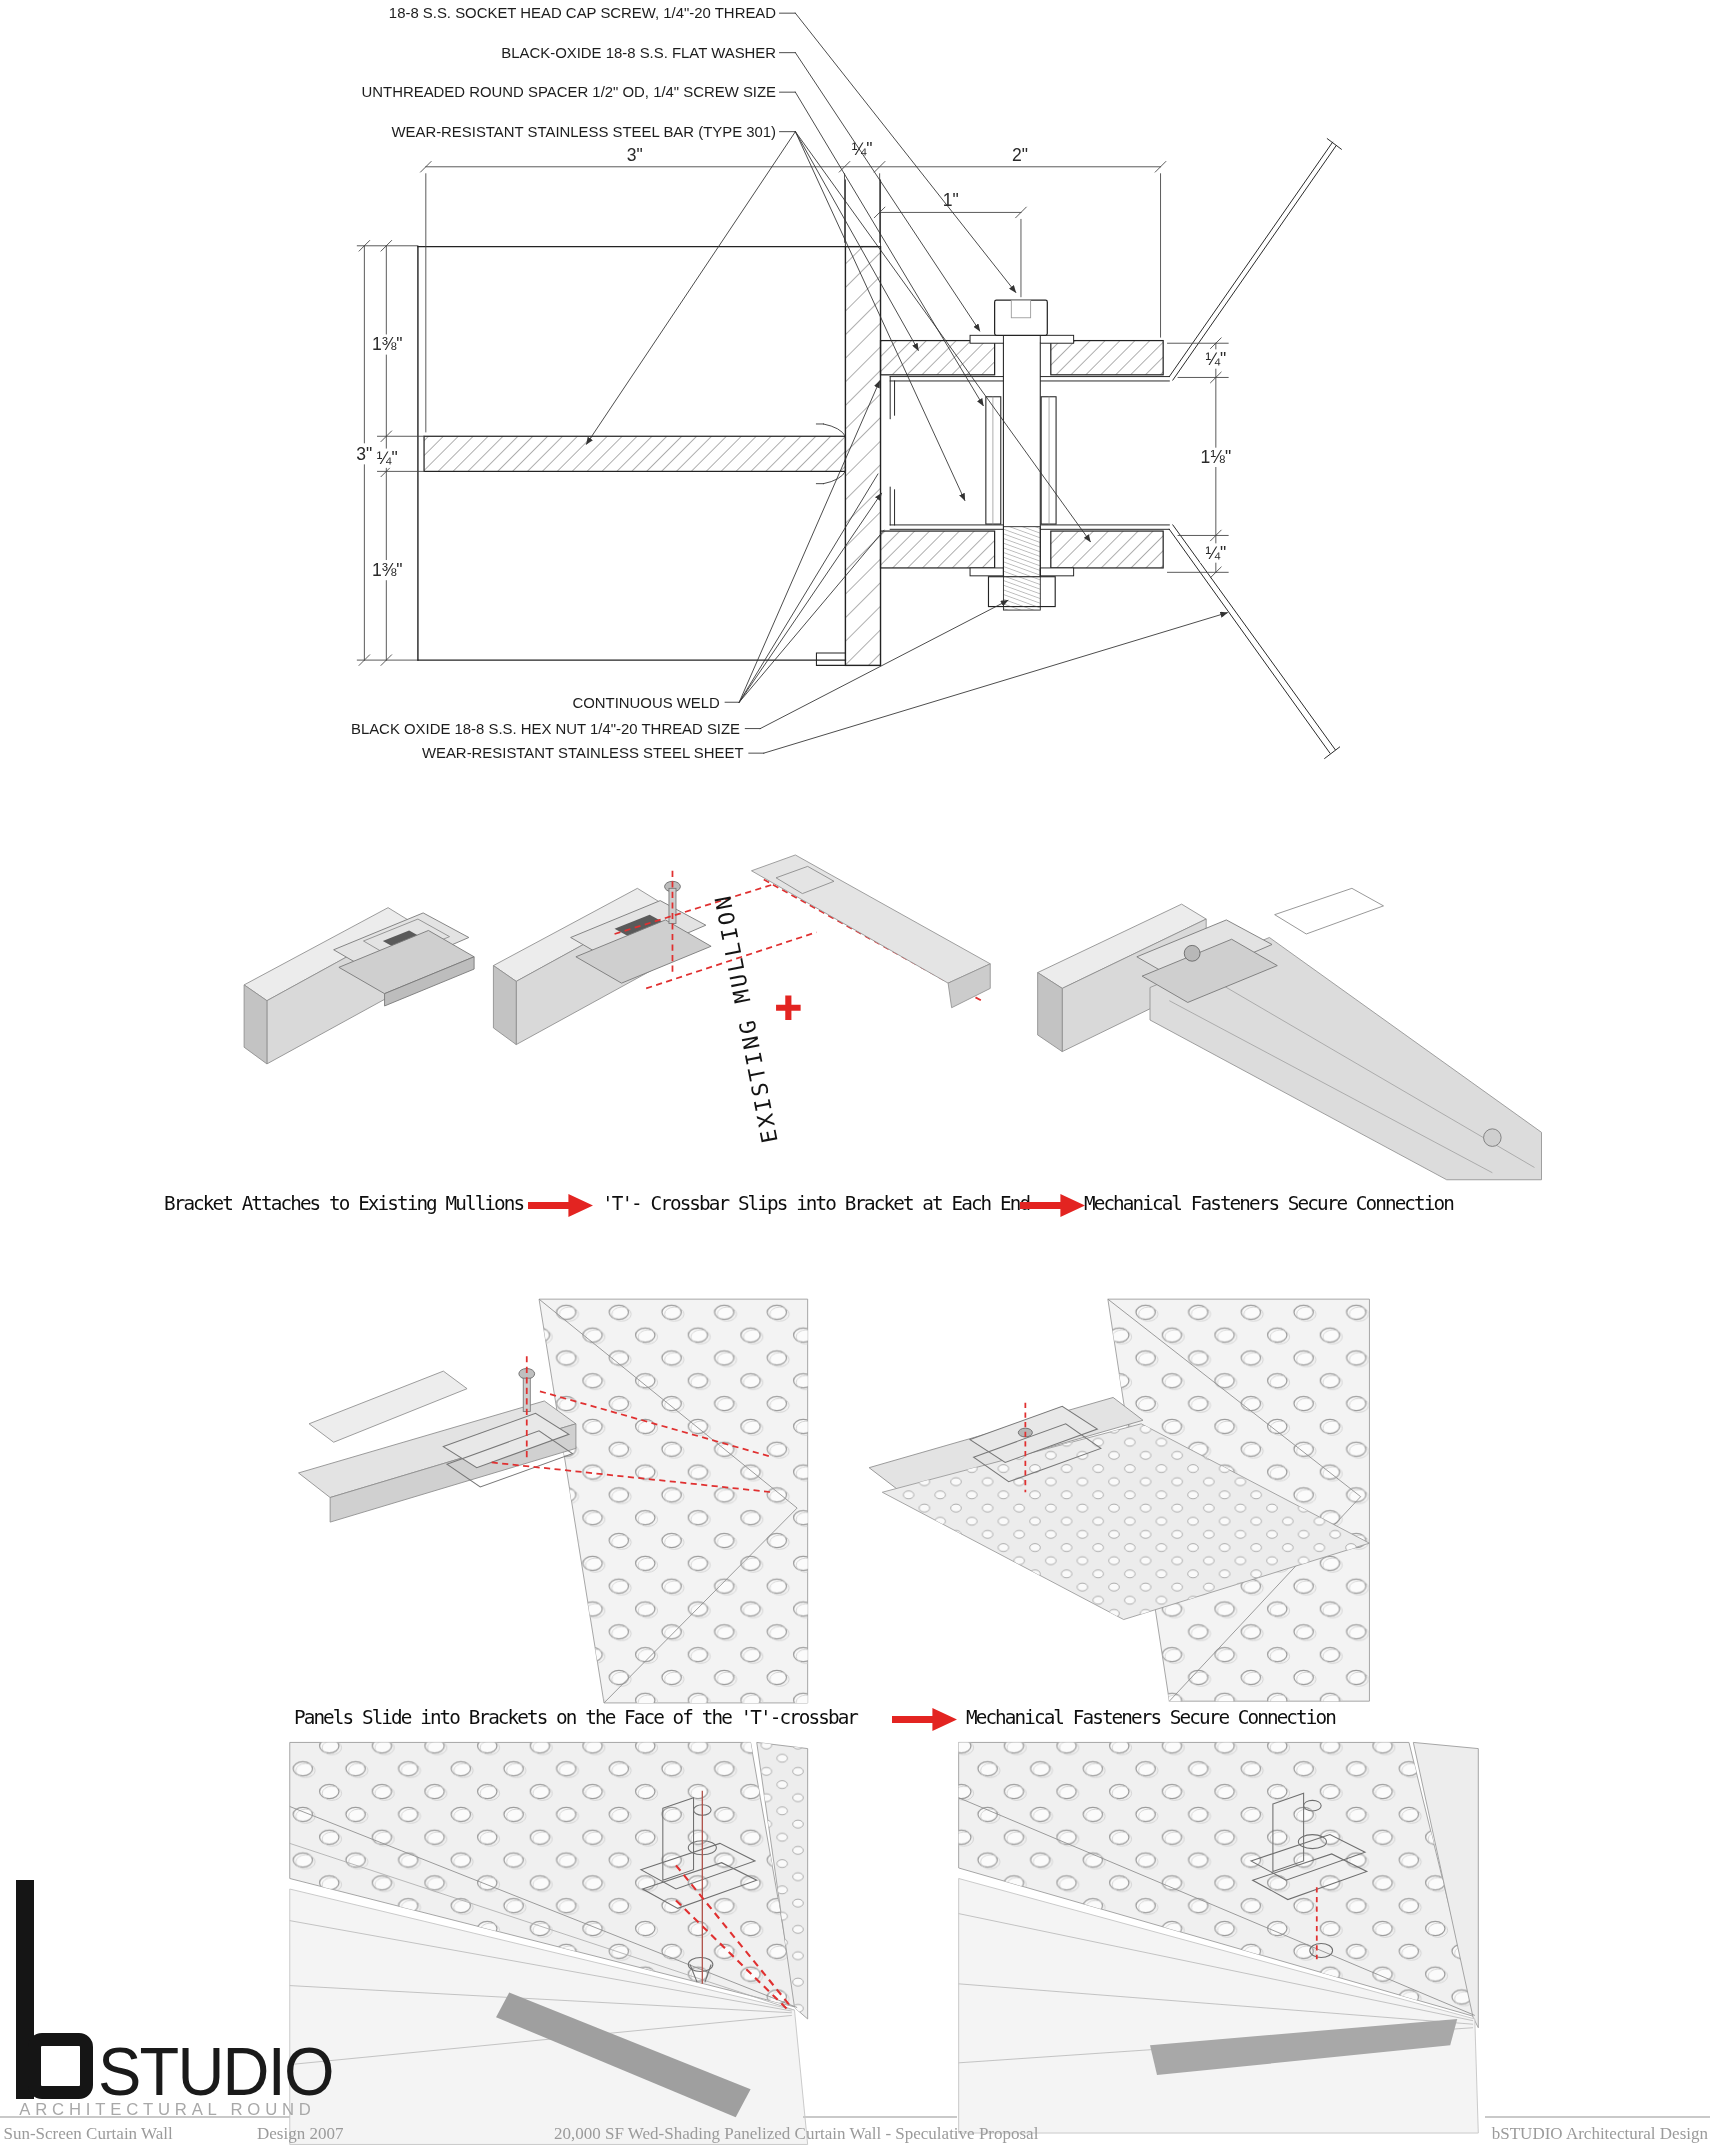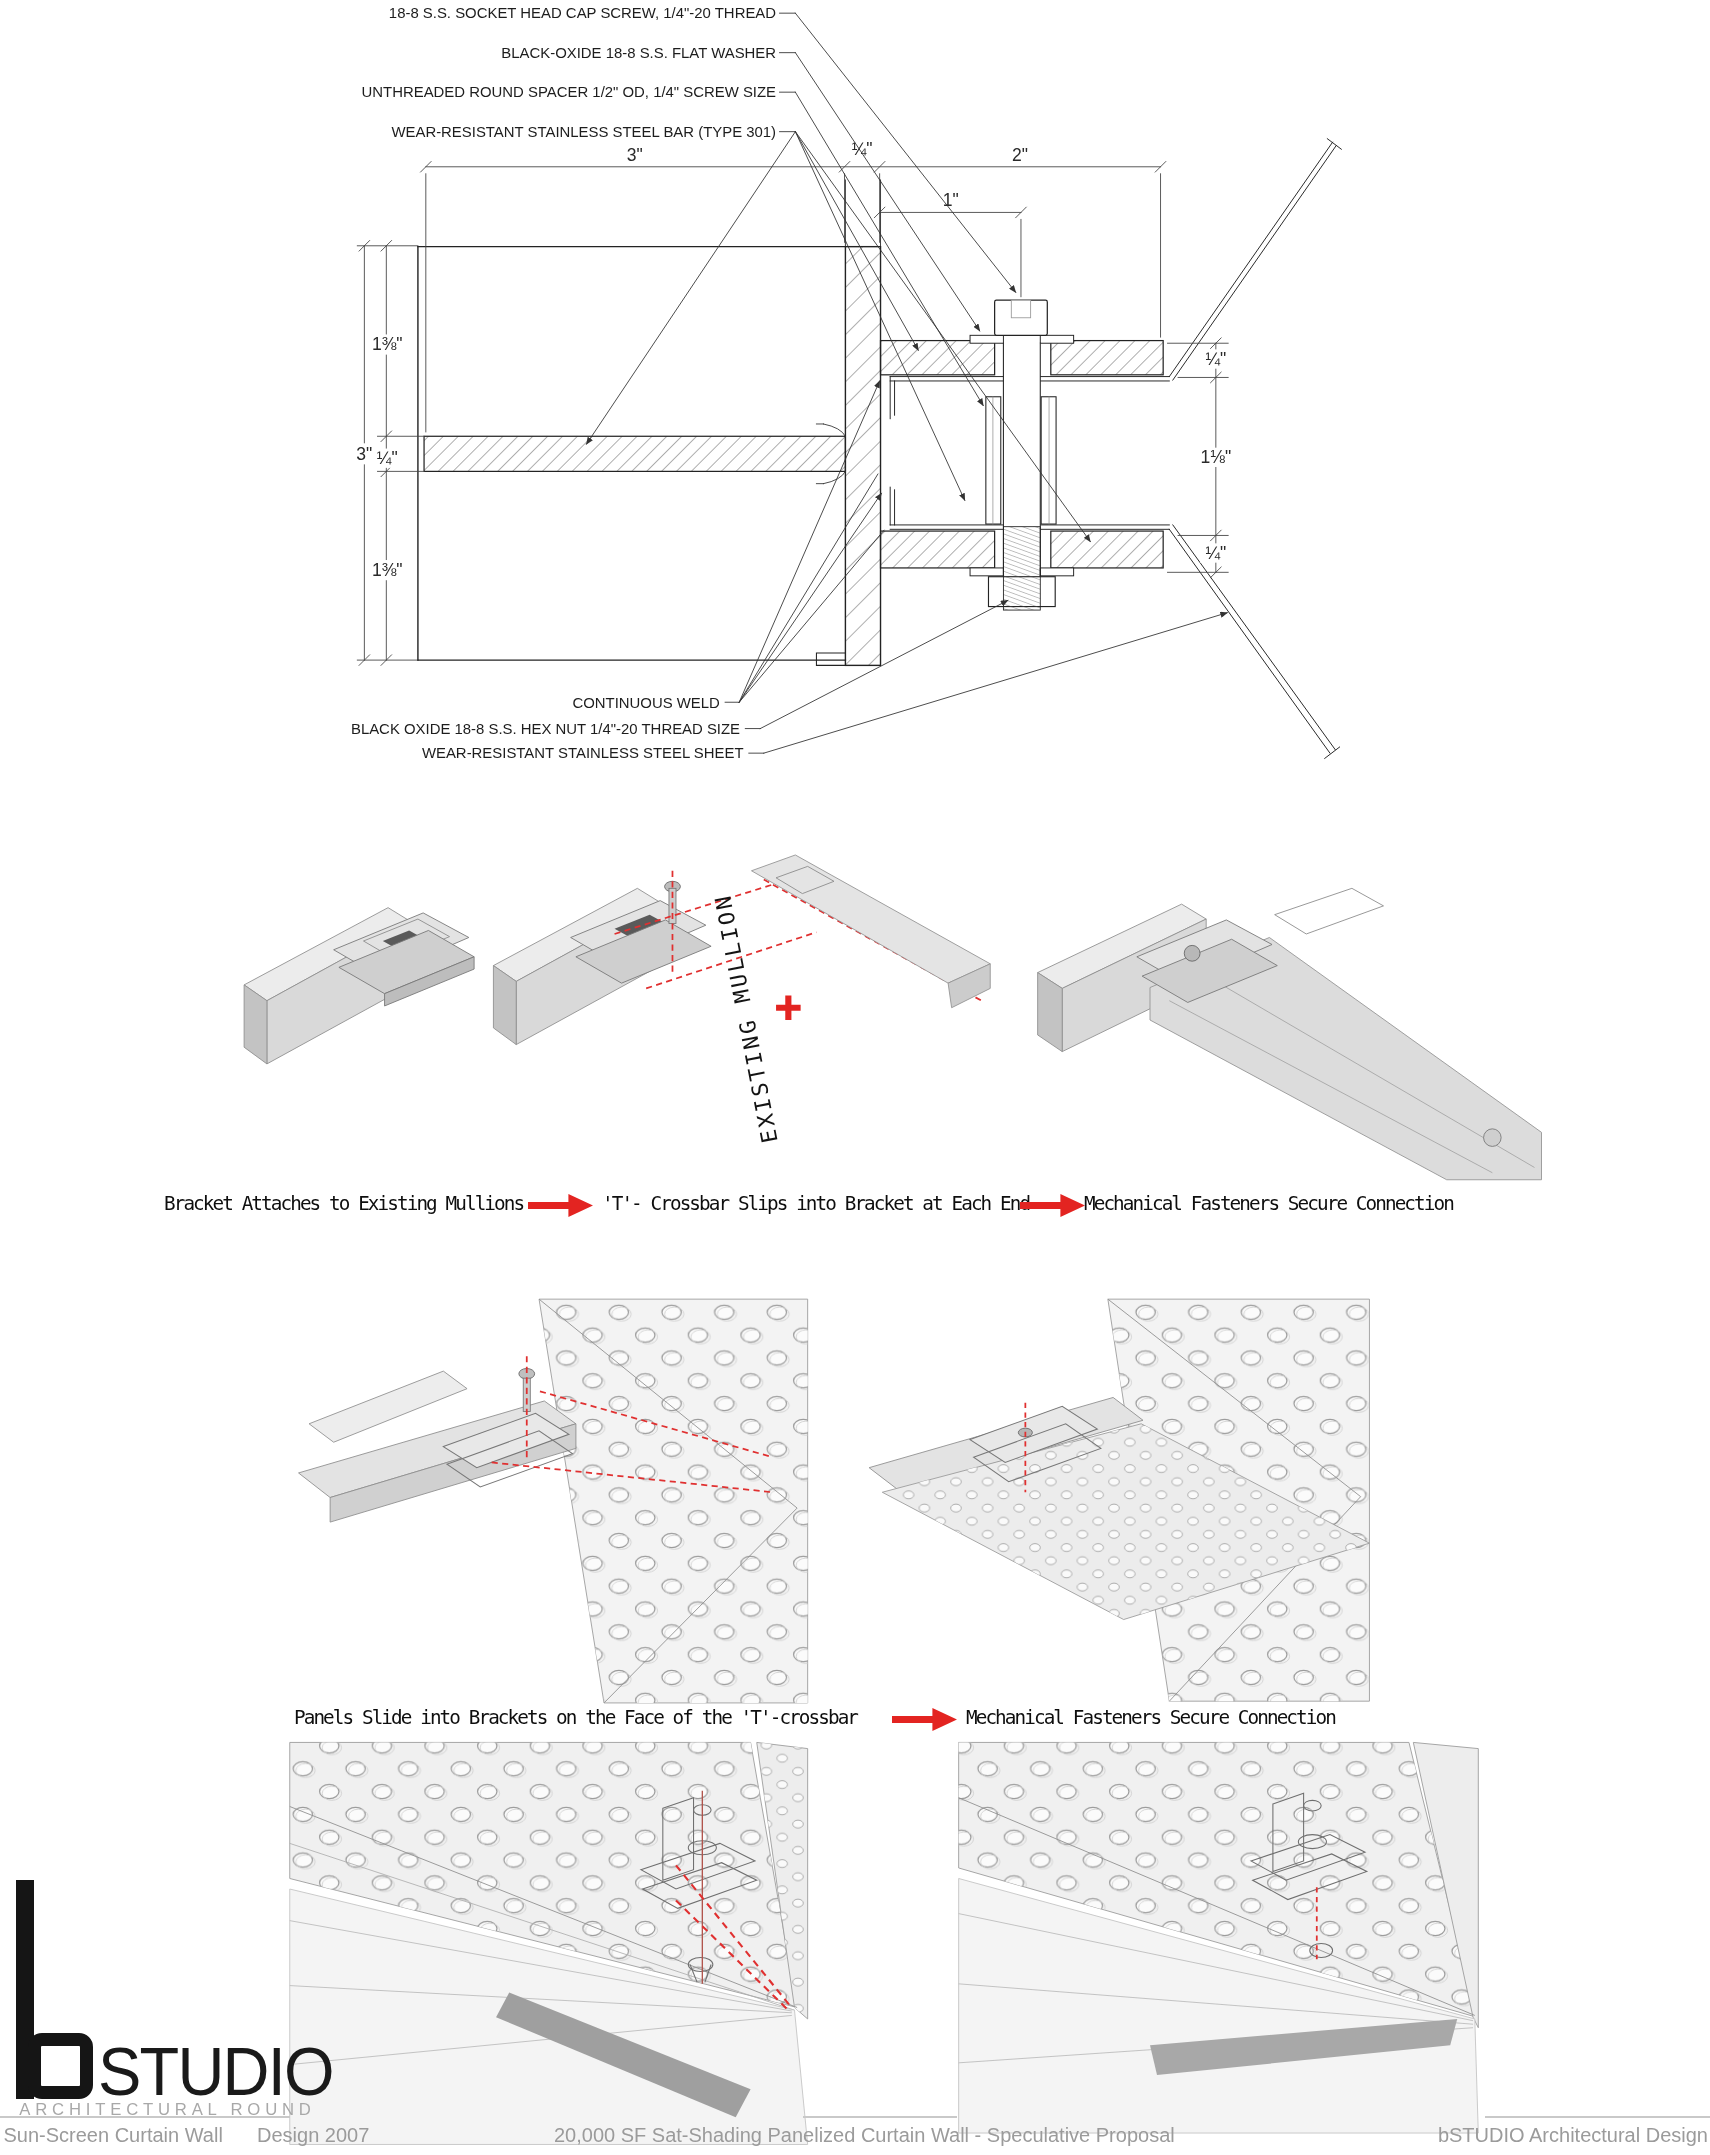--- a/index.html
+++ b/index.html
@@ -13,22 +13,22 @@
   .stepArrow{position:absolute;width:65px;height:23px;}
   .divider{position:absolute;top:2116px;height:1.8px;background:#c9c9c9;}
   .logo-stem{position:absolute;left:16px;top:1880px;width:18.4px;height:219px;background:#151515;}
   .logo-bowl{position:absolute;left:28px;top:2033px;width:39px;height:40px;
              border:13px solid #151515;border-radius:14px;background:#fff;}
   .logo-studio{position:absolute;left:98px;top:2033px;font-size:65px;color:#1a1a1a;
                letter-spacing:-1.8px;transform:scaleY(1.04);transform-origin:left top;
                font-family:"Liberation Sans",sans-serif;}
   .logo-tagline{position:absolute;left:19.3px;top:2100px;font-size:16.7px;letter-spacing:4.8px;
                 color:#a8a8a8;font-family:"Liberation Sans",sans-serif;white-space:nowrap;}
-  .ft{position:absolute;top:2124px;font-size:20px;color:#9b9b9b;white-space:nowrap;
-      font-family:Liberation Sans, sans-serif;}
+  .ft{position:absolute;top:2124px;font-size:17px;color:#9b9b9b;white-space:nowrap;
+      font-family:Liberation Serif, serif;}
   .ft-right{right:3px;}
 </style>
 </head>
 <body>
 
 <div class="sheet">
 
 <svg width="1711" height="2155" viewBox="0 0 1949 2455">
   <defs>
     <pattern id="hatchBar" width="12" height="12" patternUnits="userSpaceOnUse" patternTransform="rotate(-45)">
@@ -371,17 +371,17 @@
 
 <div>
   <div class="logo-stem"></div>
   <div class="logo-bowl"></div>
   <div class="logo-studio">STUDIO</div>
   <div class="logo-tagline">ARCHITECTURAL ROUND</div>
 </div>
 
 <div class="ft" style="left:3.5px">Sun-Screen Curtain Wall</div>
 <div class="ft" style="left:257px">Design 2007</div>
-<div class="ft" style="left:554px">20,000 SF Sat-Shading Panelized Curtain Wall - Speculative Proposal</div>
+<div class="ft" style="left:554px">20,000 SF Wed-Shading Panelized Curtain Wall - Speculative Proposal</div>
 <div class="ft ft-right">bSTUDIO Architectural Design</div>
 
 </div>
 
 
 </body></html>

